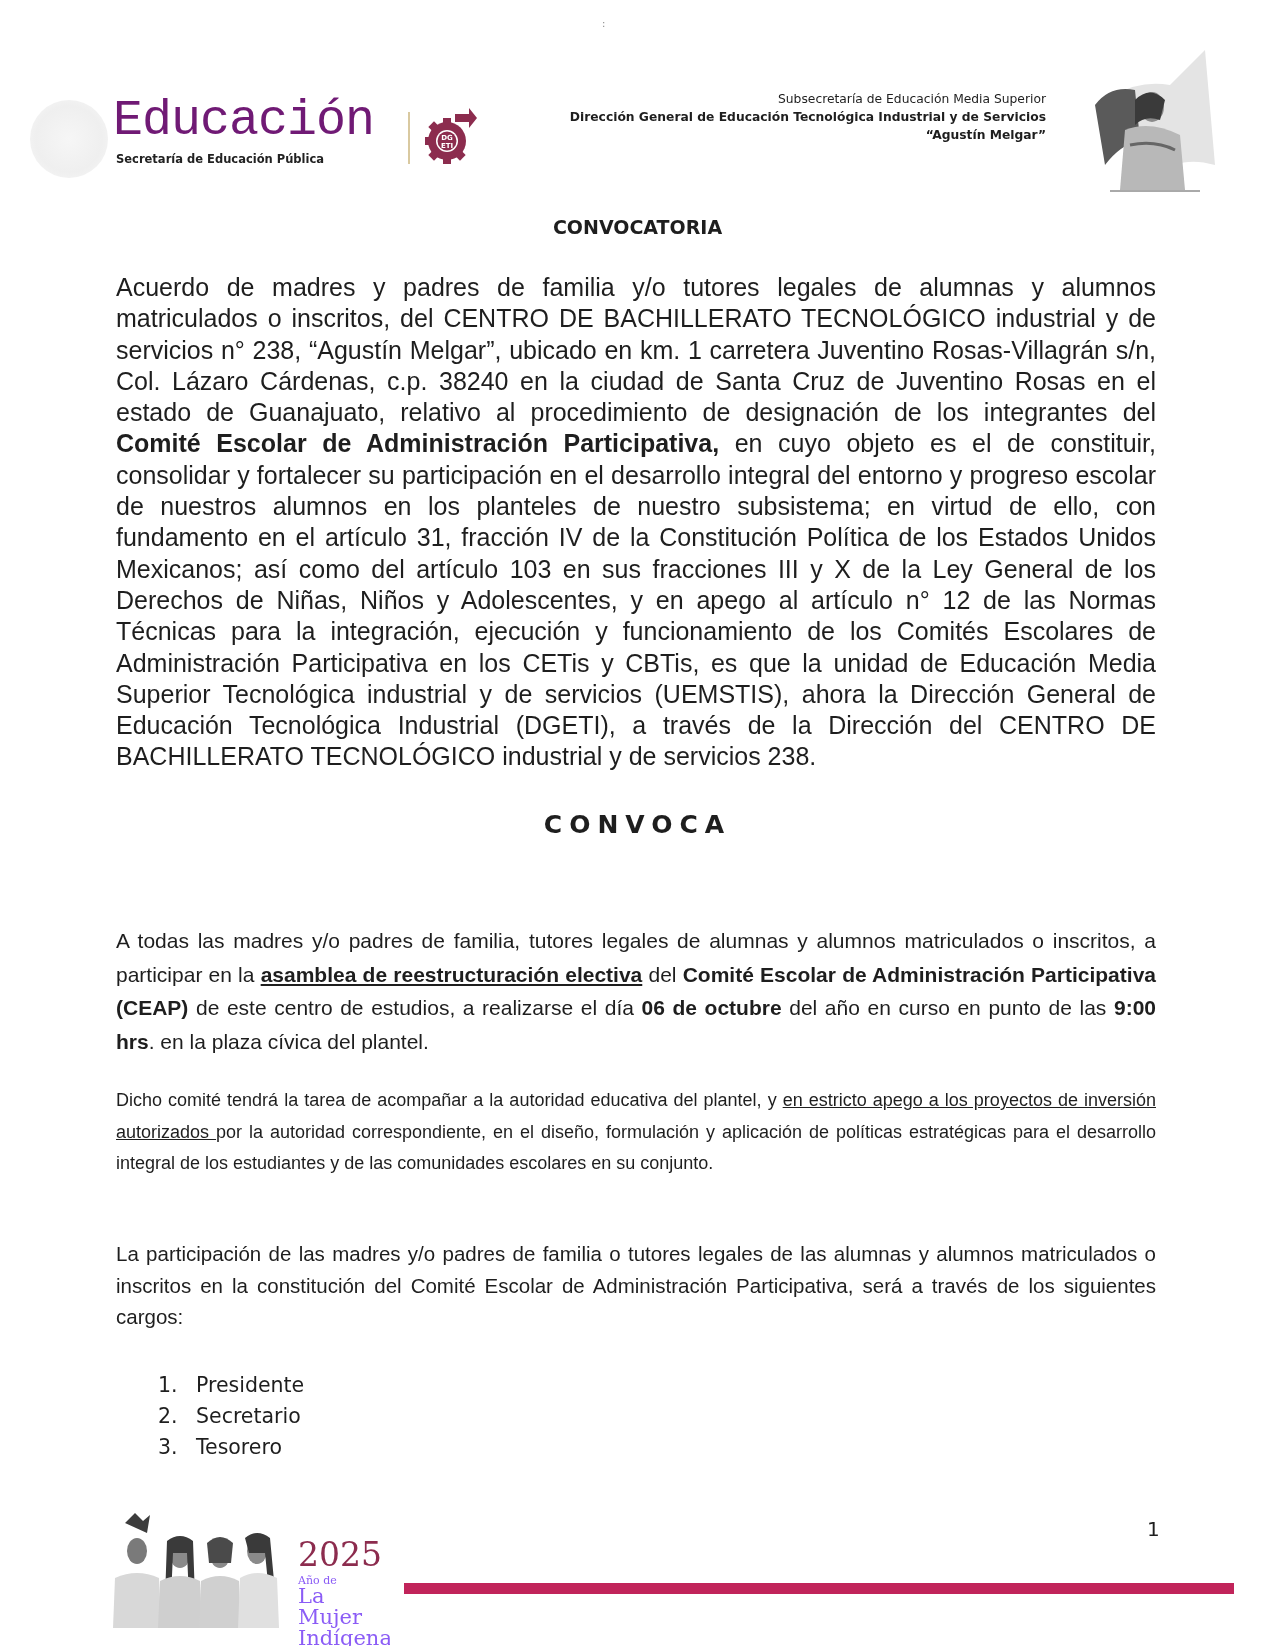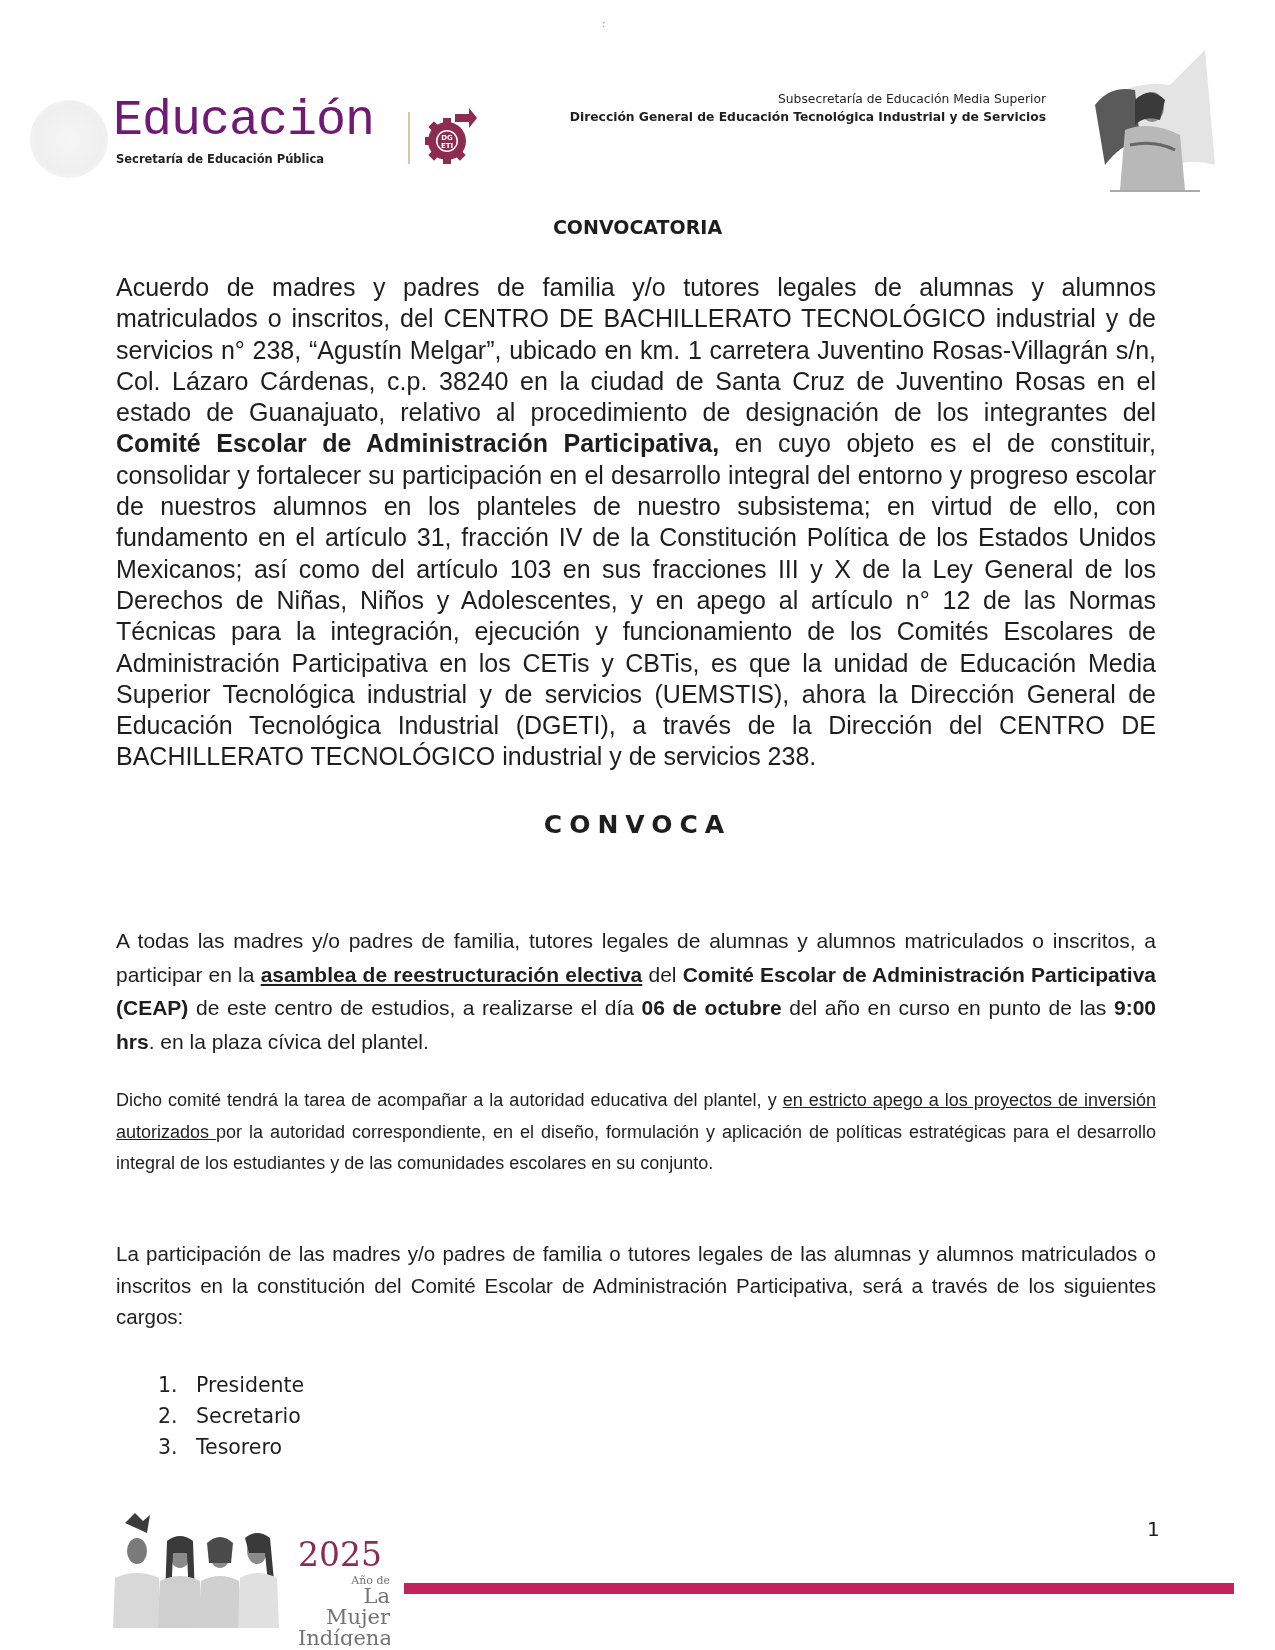--- a/index.html
+++ b/index.html
@@ -35,21 +35,21 @@
     .para b { font-weight: bold; }
     .para u { text-decoration: underline; }
 
     .cargos { left: 158px; top: 1370px; font-size: 20.5px; line-height: 31px; margin: 0; padding: 0; list-style: none; }
     .cargos li { display: flex; }
     .cargos .num { width: 38px; }
 
     
     .footer-figures { left: 105px; top: 1513px; width: 180px; height: 117px; }
     .year-2025 { left: 298px; top: 1538px; font-family: "DejaVu Serif", serif; font-size: 33px; color: #8c2c4e; line-height: 1; }
-    .year-sub { left: 298px; top: 1575px; font-family: "DejaVu Serif", serif; color: #737373; text-align: right; width: 92px; line-height: 1; }
+    .year-sub { left: 298px; top: 1575px; font-family: "DejaVu Serif", serif; color: #8b5cf6; text-align: left; width: 92px; line-height: 1; }
     .year-sub .a { font-size: 11px; display: block; }
     .year-sub .m { font-size: 21px; display: block; }
     .year-sub .i { font-size: 21px; display: block; height: 18px; overflow: hidden; }
     .footer-bar { left: 404px; top: 1583px; width: 830px; height: 11px; background: #c1245a; }
     .page-num { left: 1147px; top: 1517px; font-size: 20px; }
     .scan-dot { left: 602px; top: 18px; font-size: 10px; color: #888; }
   </style>
 </head>
 <body>
 
@@ -71,20 +71,21 @@
   </g>
   <circle cx="22" cy="33" r="11" fill="#fff"></circle>
   <circle cx="22" cy="33" r="9.5" fill="#8c2c4e"></circle>
   <text x="22" y="32" font-size="7" font-weight="bold" fill="#fff" text-anchor="middle" font-family="DejaVu Sans, sans-serif">DG</text>
   <text x="22" y="40" font-size="7" font-weight="bold" fill="#fff" text-anchor="middle" font-family="DejaVu Sans, sans-serif">ETI</text>
 </svg>
 
 <div class="abs header-lines">
   <div class="l1">Subsecretaría de Educación Media Superior</div>
   <div class="b">Dirección General de Educación Tecnológica Industrial y de Servicios</div>
+  <div class="b">“Agustín Melgar”</div>
 </div>
 
 <svg class="abs flag-img" viewBox="0 0 140 150">
   <path d="M35 50 Q60 35 90 40 L125 5 L135 120 Q100 110 80 130 Z" fill="#e4e4e4"></path>
   <path d="M15 60 Q30 40 55 45 L60 95 Q40 100 25 120 Z" fill="#5a5a5a"></path>
   <ellipse cx="72" cy="62" rx="12" ry="15" fill="#8a8a8a"></ellipse>
   <path d="M55 55 Q70 40 85 55 L80 75 Q65 70 55 80 Z" fill="#3a3a3a"></path>
   <path d="M45 85 Q70 75 100 90 L105 145 L40 145 Z" fill="#b8b8b8"></path>
   <path d="M50 100 Q75 95 95 105" stroke="#666" stroke-width="3" fill="none"></path>
   <line x1="30" y1="146" x2="120" y2="146" stroke="#555" stroke-width="1"></line>

